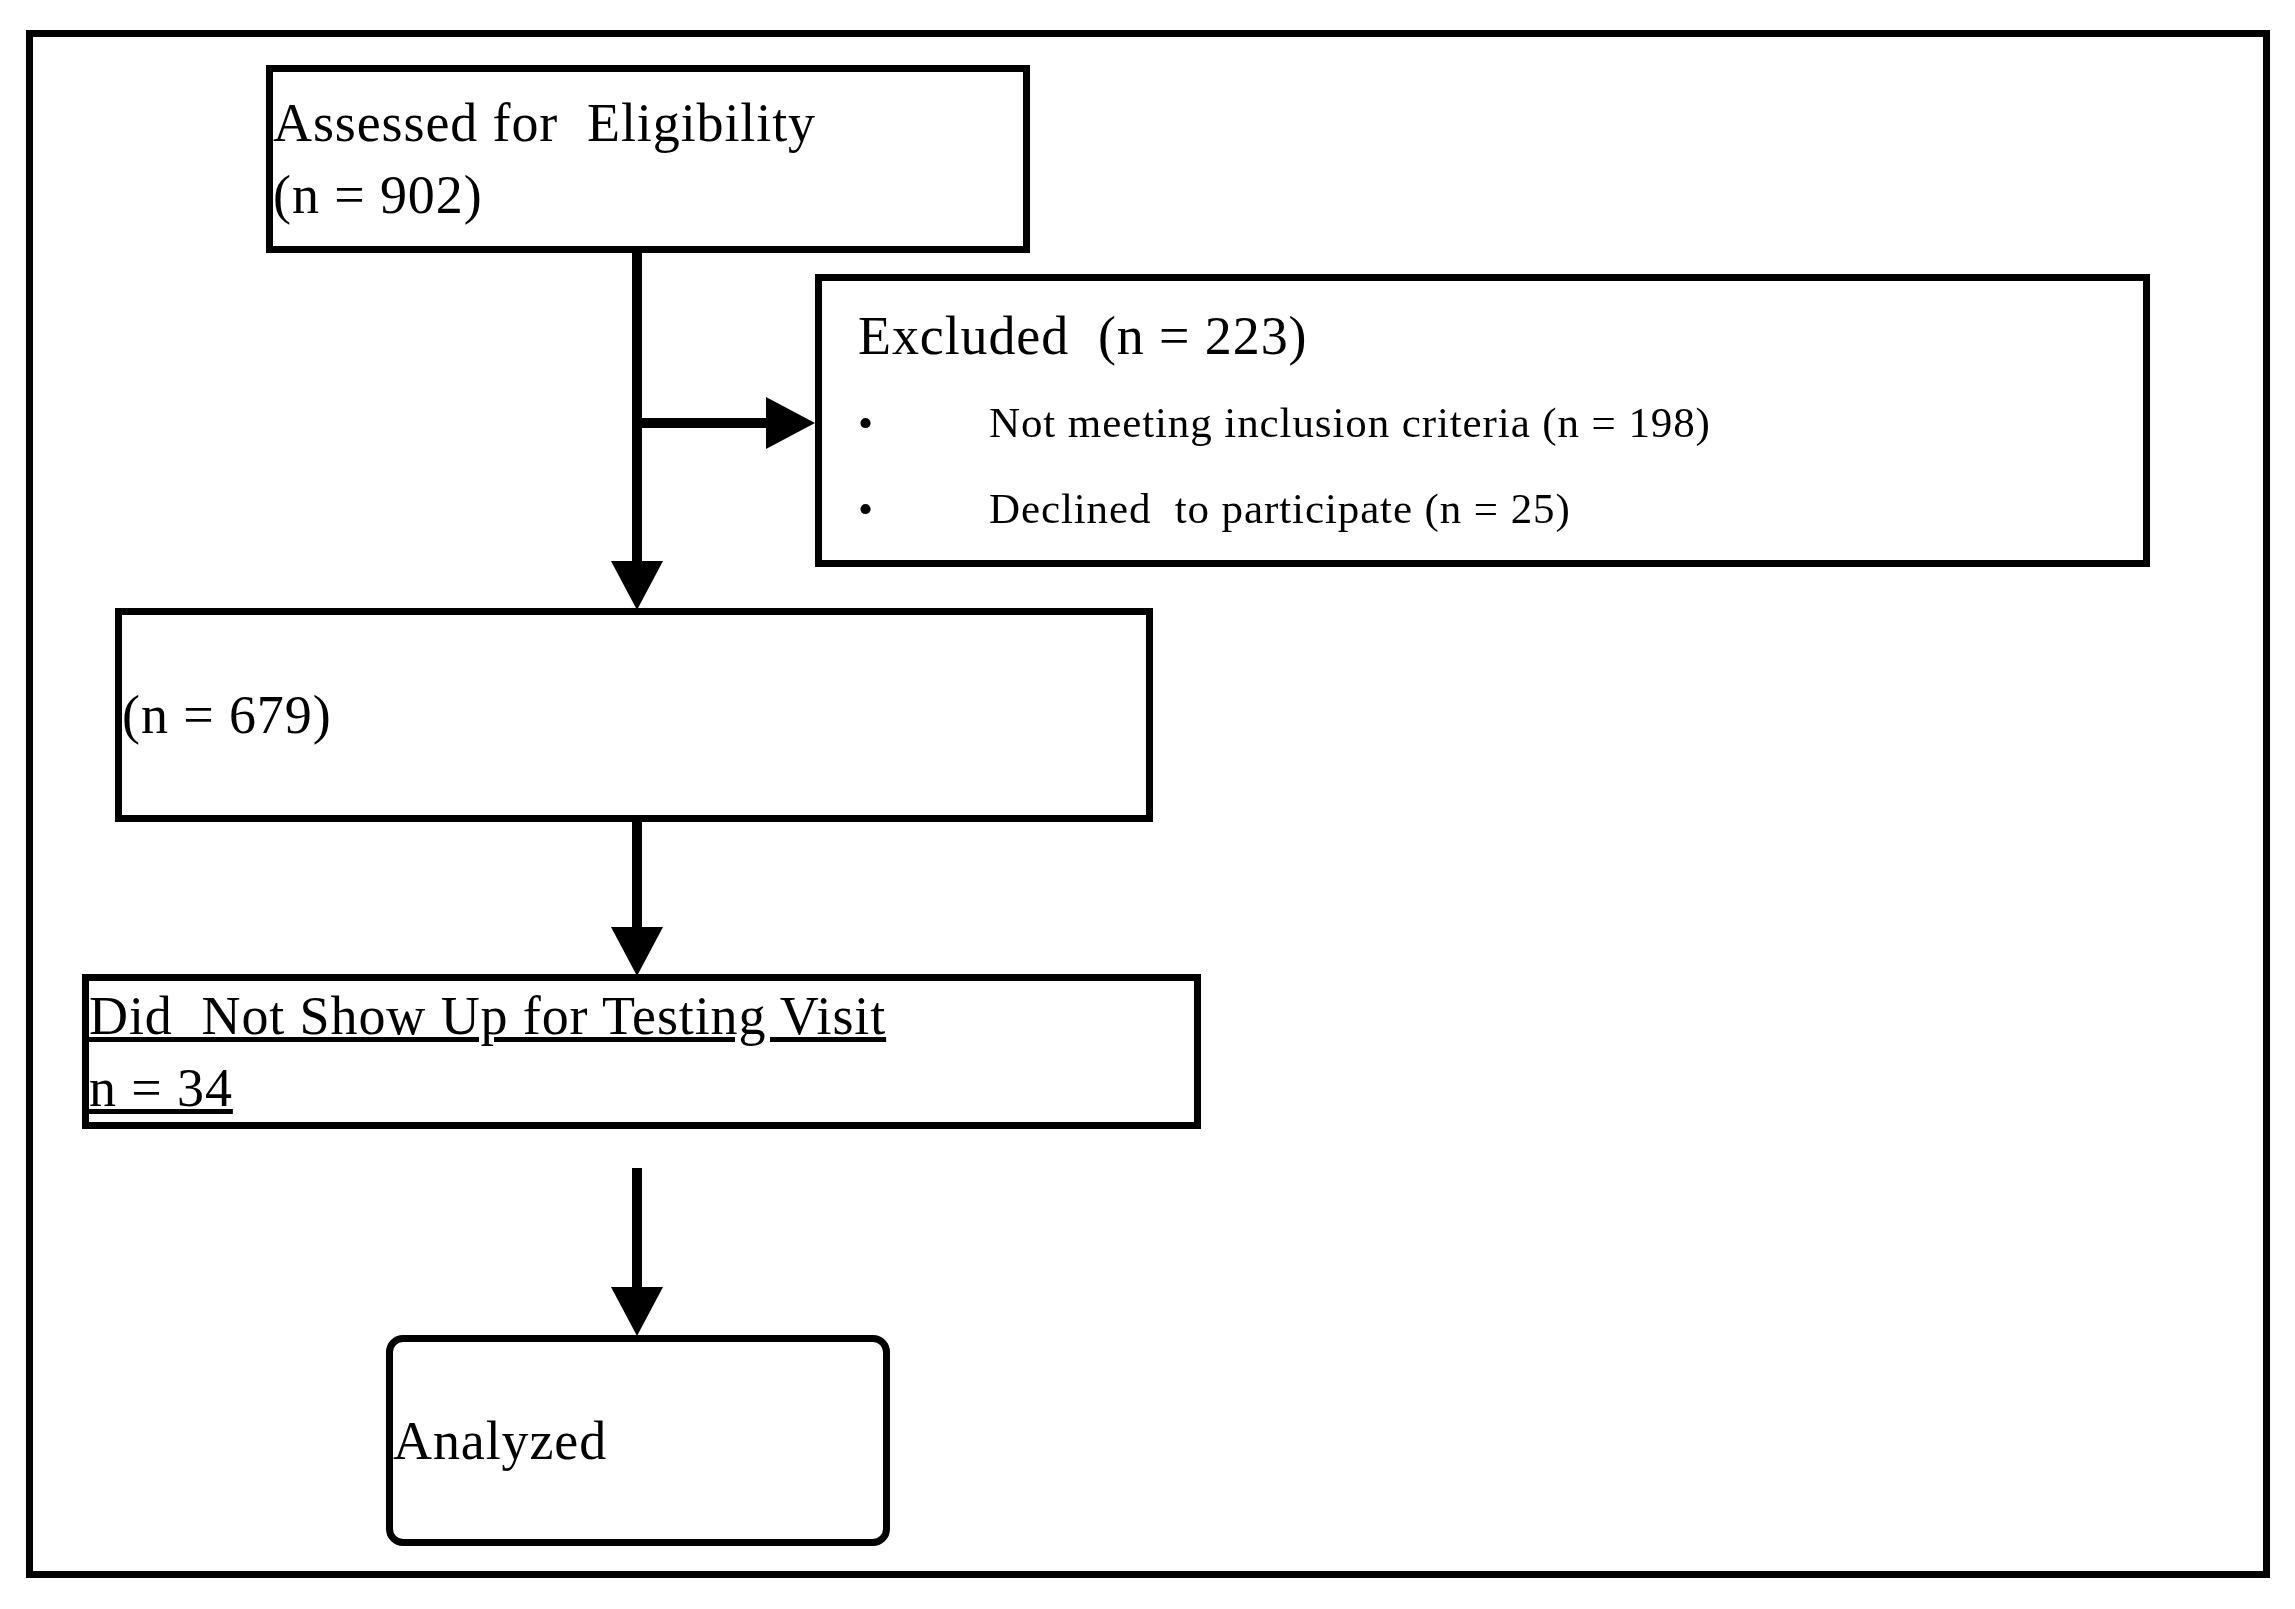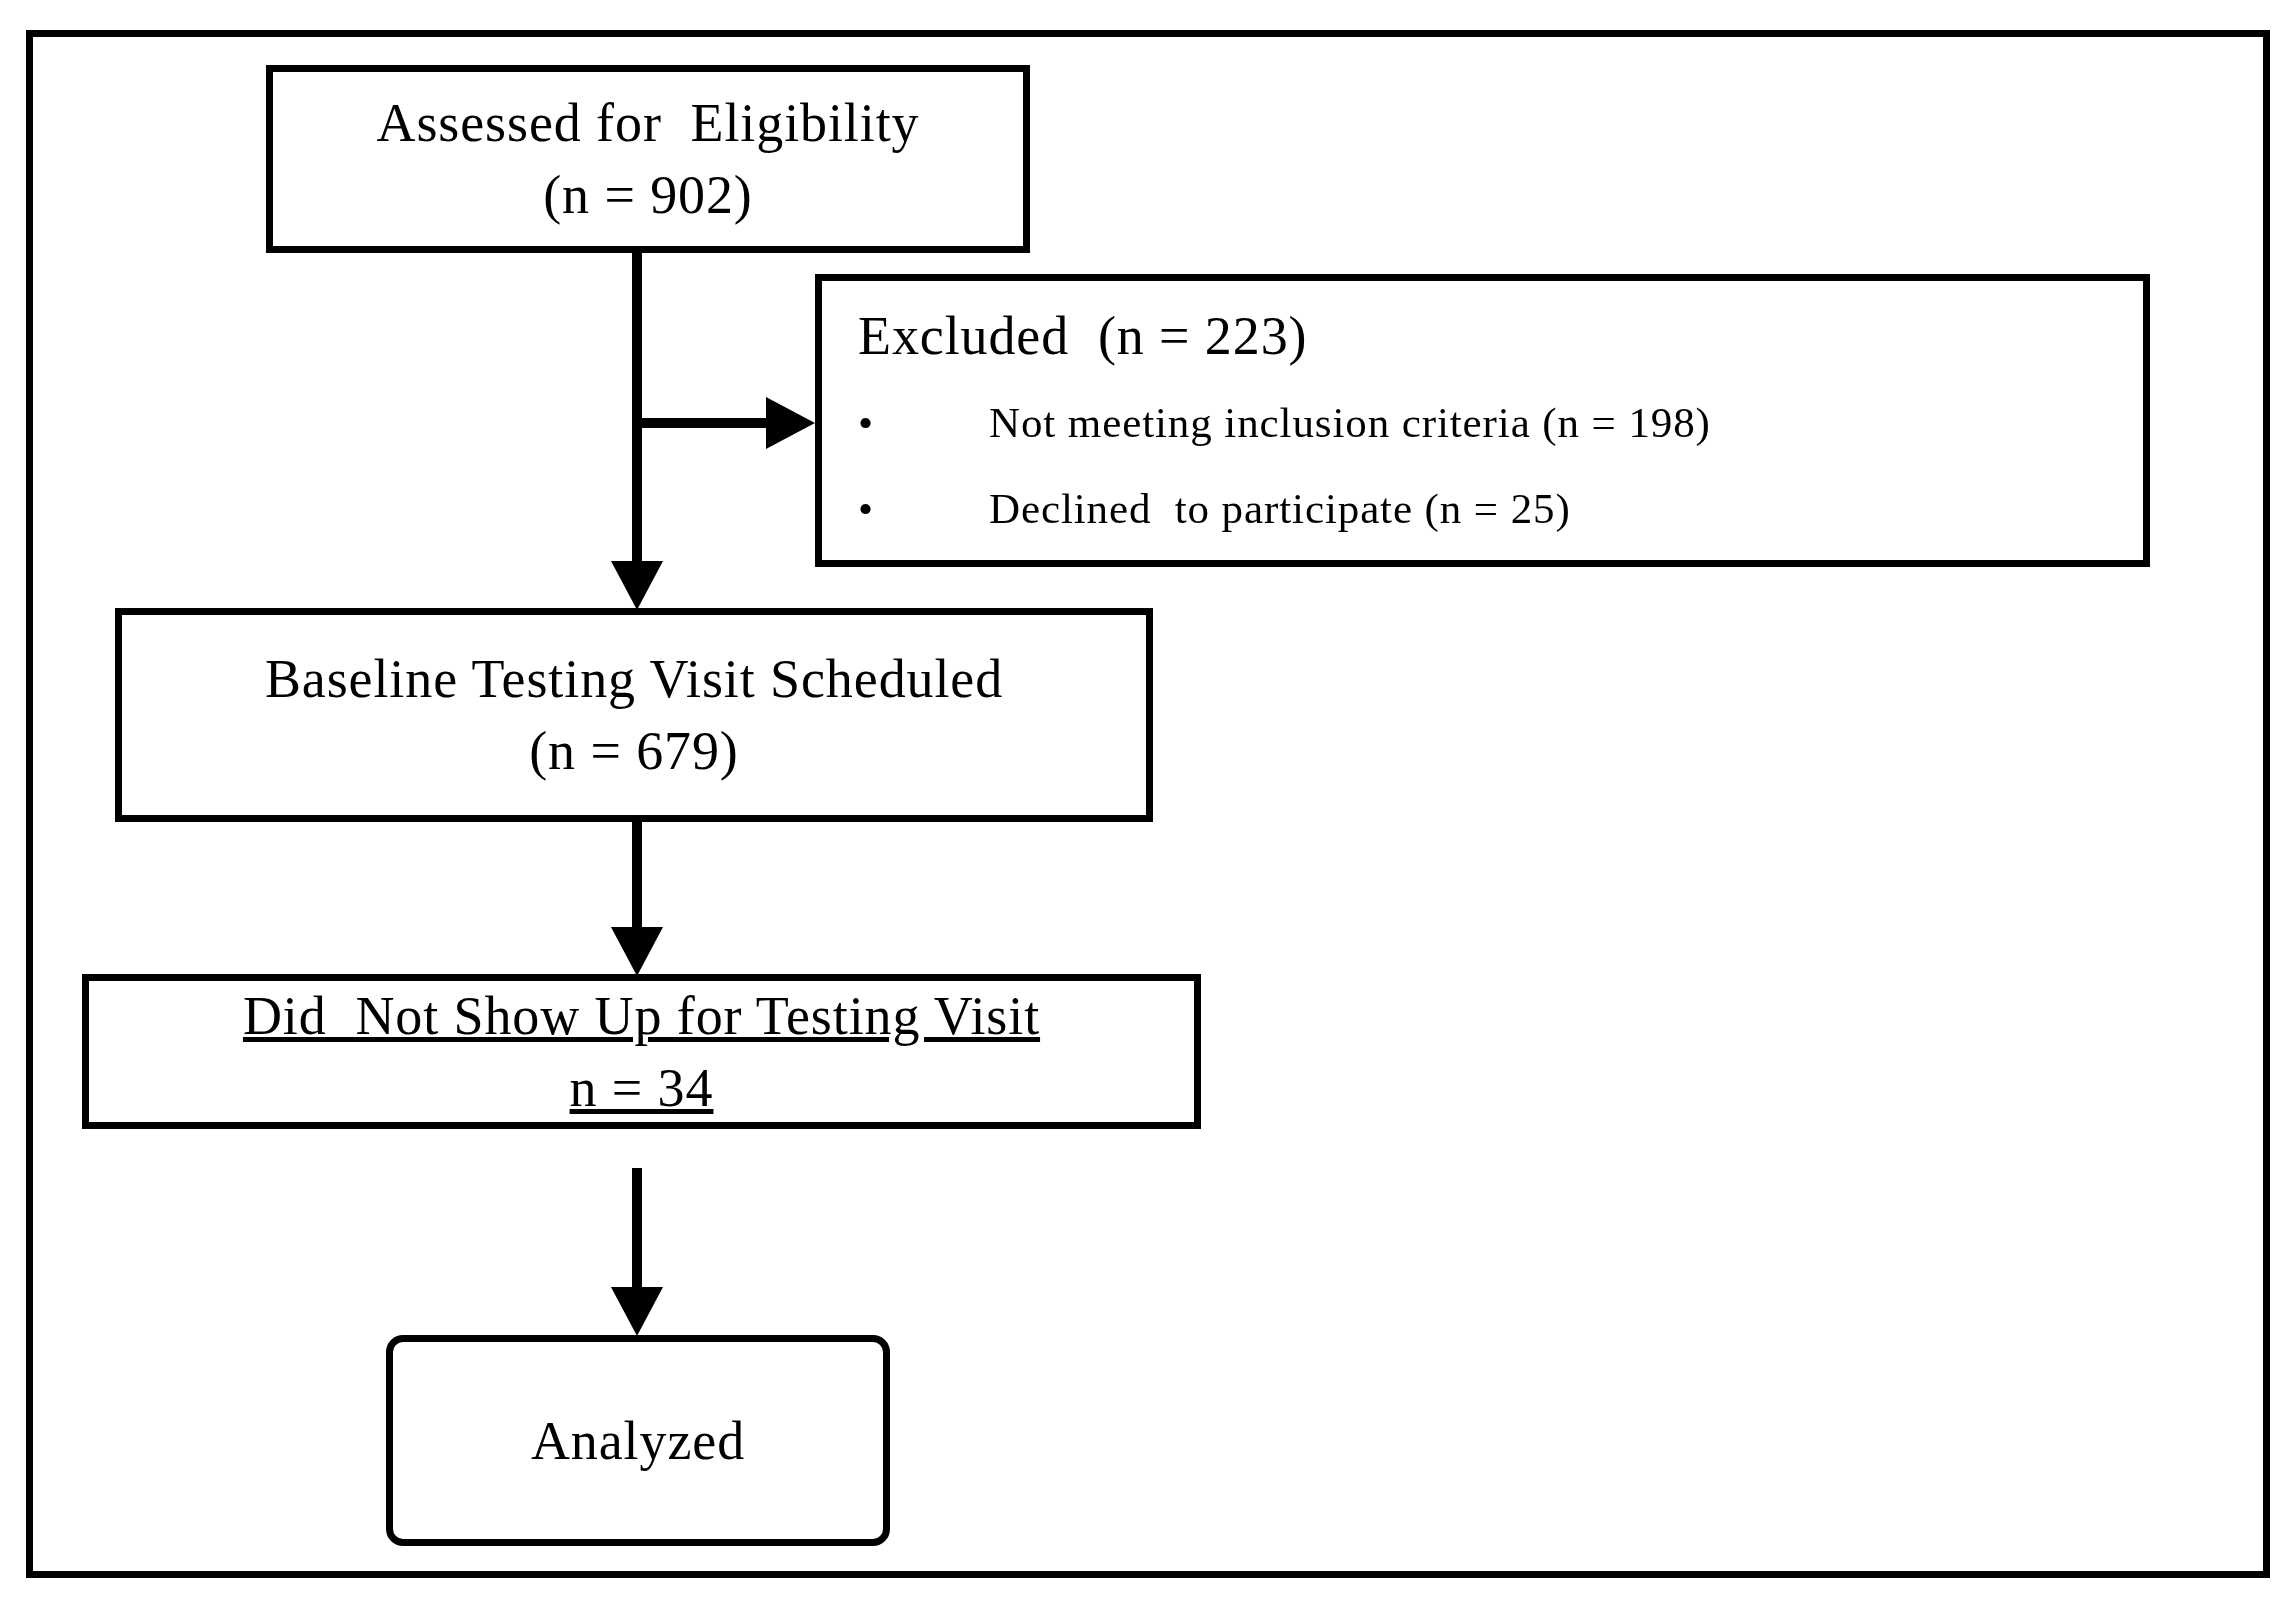--- a/index.html
+++ b/index.html
@@ -28,21 +28,21 @@
     background: transparent;
   }
 
   .flow-box {
     position: absolute;
     border: 7.8px solid #000000;
     background: #ffffff;
     display: flex;
     flex-direction: column;
     justify-content: center;
-    align-items: center;
+    align-items: flex-start;
     text-align: center;
   }
 
   .flow-text {
     font-size: 54px;
     line-height: 72px;
     letter-spacing: 0.9px;
     white-space: pre-wrap;
   }
 
@@ -148,21 +148,20 @@
       <div class="bullet-marker">•</div>
       <div class="bullet-text">Not meeting inclusion criteria (n = 198)</div>
     </div>
     <div class="bullet-row">
       <div class="bullet-marker">•</div>
       <div class="bullet-text">Declined  to participate (n = 25)</div>
     </div>
   </div>
 
   <div class="flow-box box-baseline">
-    <div class="flow-text">Baseline Testing Visit Scheduled</div>
     <div class="flow-text">(n = 679)</div>
   </div>
 
   <div class="shaft-v a3-shaft"></div>
   <div class="head-down a3-head"></div>
 
   <div class="flow-box box-noshow">
     <div class="flow-text">Did  Not Show Up for Testing Visit</div>
     <div class="flow-text">n = 34</div>
   </div>

